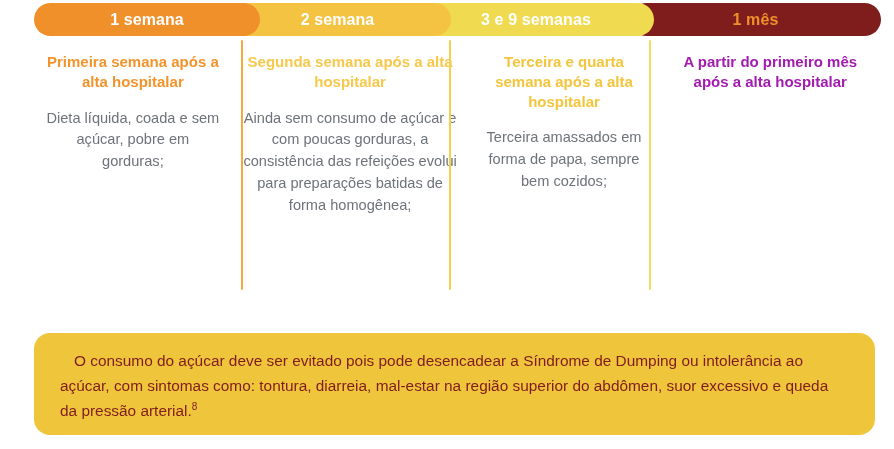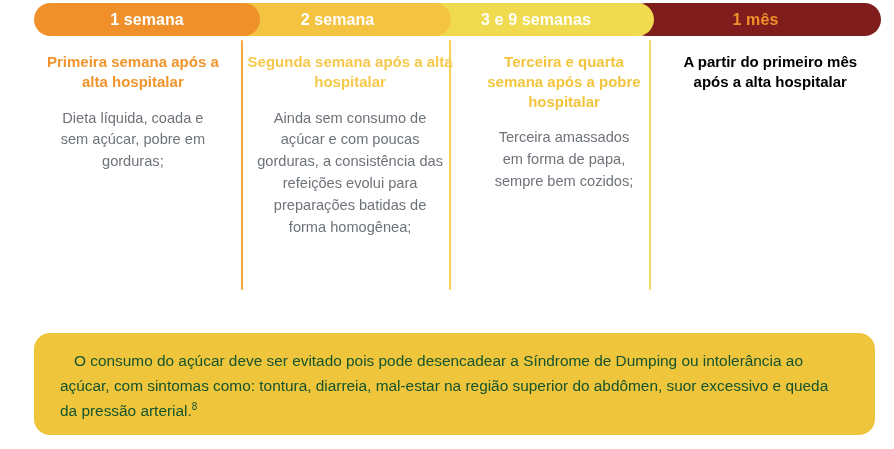--- a/index.html
+++ b/index.html
@@ -76,45 +76,45 @@
 
   .col-heading {
     font-size: 15px;
     font-weight: bold;
     line-height: 1.32;
     margin: 0 0 16px 0;
   }
   .head-1 { color: #F2942D; }
   .head-2 { color: #F6C84B; }
   .head-3 { color: #F2C53C; }
-  .head-4 { color: #000000; }
+  .head-4 { color: #a21caf; }
 
   .col-body {
     font-size: 14.6px;
     line-height: 1.5;
     color: #6E737A;
-    margin: 12px;
+    margin: 0;
     font-weight: 400;
   }
 
   
   .callout {
     position: absolute;
     left: 34px;
     top: 333px;
     width: 841px;
     height: 102px;
     background: #EFC53C;
     border-radius: 16px;
     box-sizing: border-box;
     padding: 16px 26px 16px 26px;
   }
   .callout-text {
     margin: 0;
-    color: #14532d;
+    color: #7f1d1d;
     font-size: 15.4px;
     line-height: 1.62;
     text-indent: 14px;
   }
   .callout-text sup {
     font-size: 10px;
     vertical-align: super;
     line-height: 0;
   }
 </style>
@@ -142,21 +142,21 @@
     <p class="col-heading head-1">Primeira semana após a alta hospitalar</p>
     <p class="col-body">Dieta líquida, coada e sem açúcar, pobre em gorduras;</p>
   </div>
 
   <div class="col col-2">
     <p class="col-heading head-2">Segunda semana após a alta hospitalar</p>
     <p class="col-body">Ainda sem consumo de açúcar e com poucas gorduras, a consistência das refeições evolui para preparações batidas de forma homogênea;</p>
   </div>
 
   <div class="col col-3">
-    <p class="col-heading head-3">Terceira e quarta semana após a pobre hospitalar</p>
+    <p class="col-heading head-3">Terceira e quarta semana após a alta hospitalar</p>
     <p class="col-body">Terceira amassados em forma de papa, sempre bem cozidos;</p>
   </div>
 
   <div class="col col-4">
     <p class="col-heading head-4">A partir do primeiro mês após a alta hospitalar</p>
   </div>
 
   <div class="col-divider divider-1"></div>
   <div class="col-divider divider-2"></div>
   <div class="col-divider divider-3"></div>

